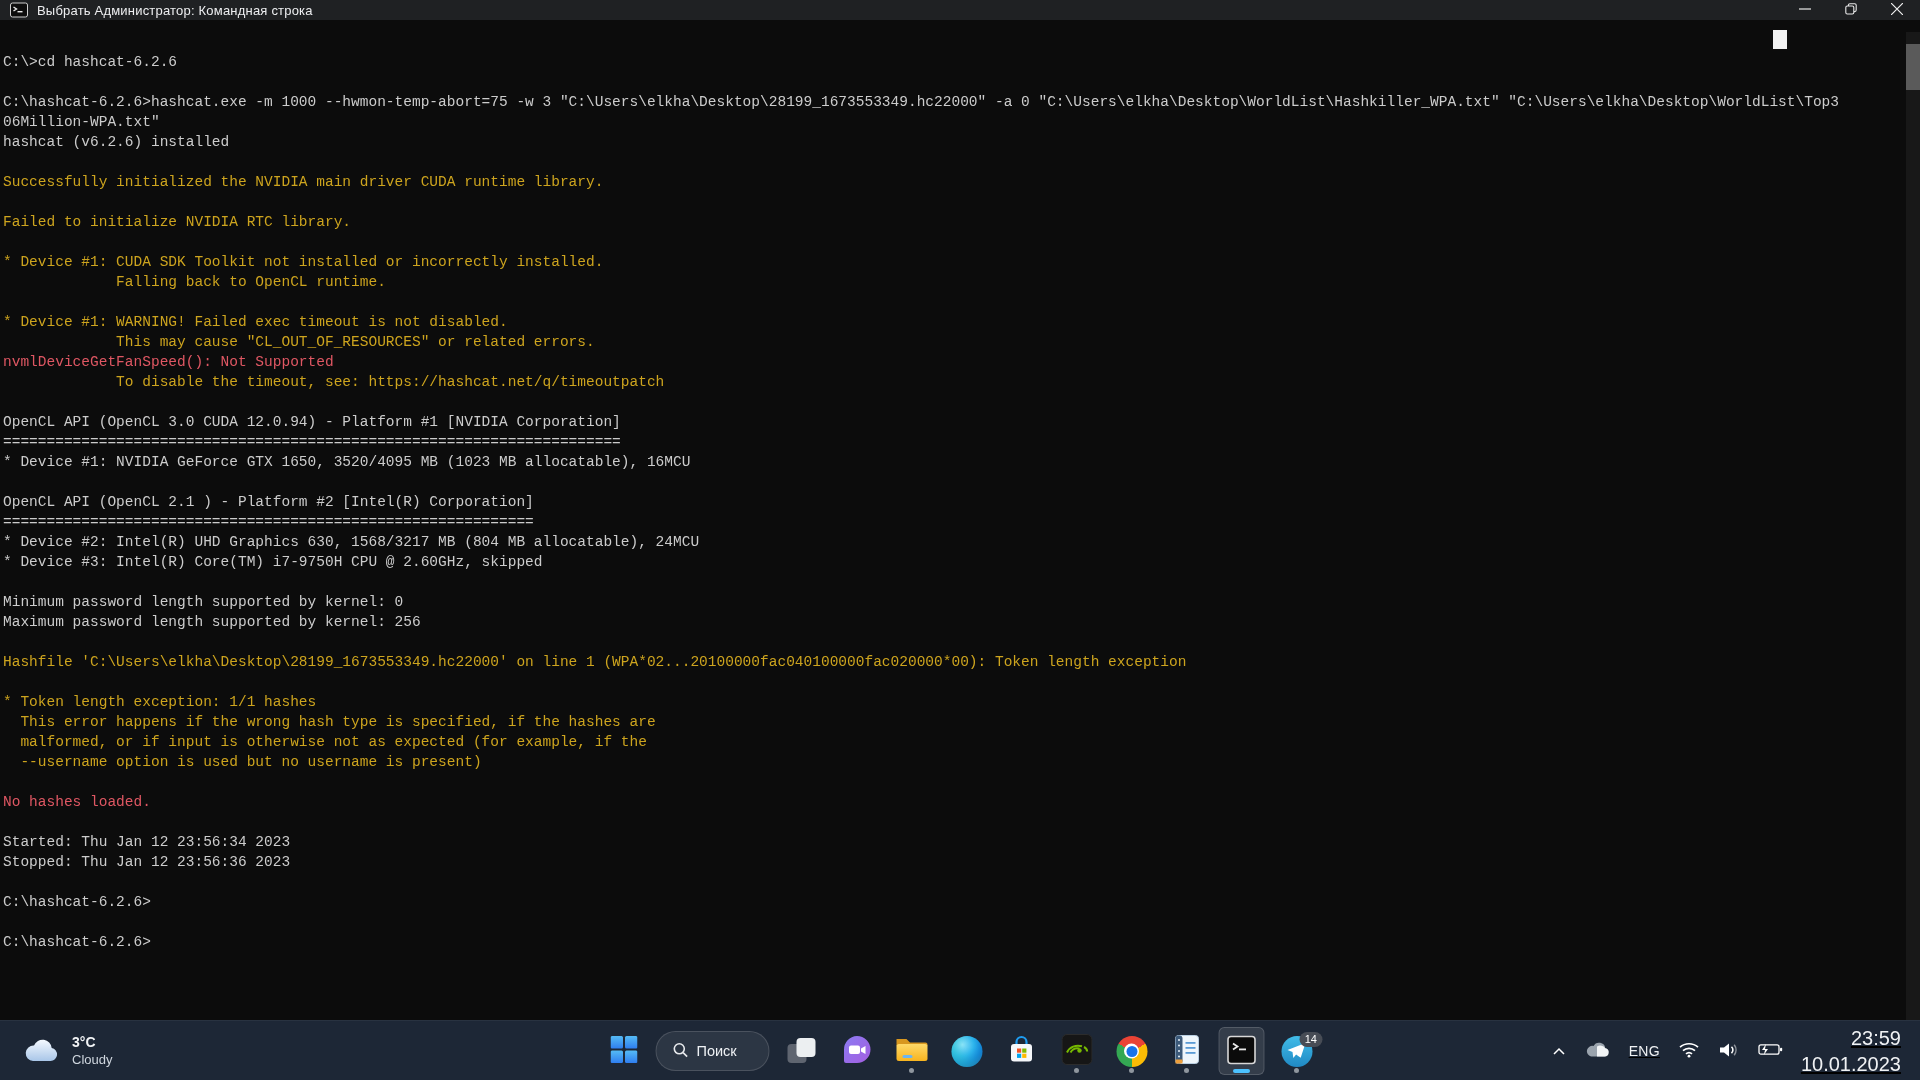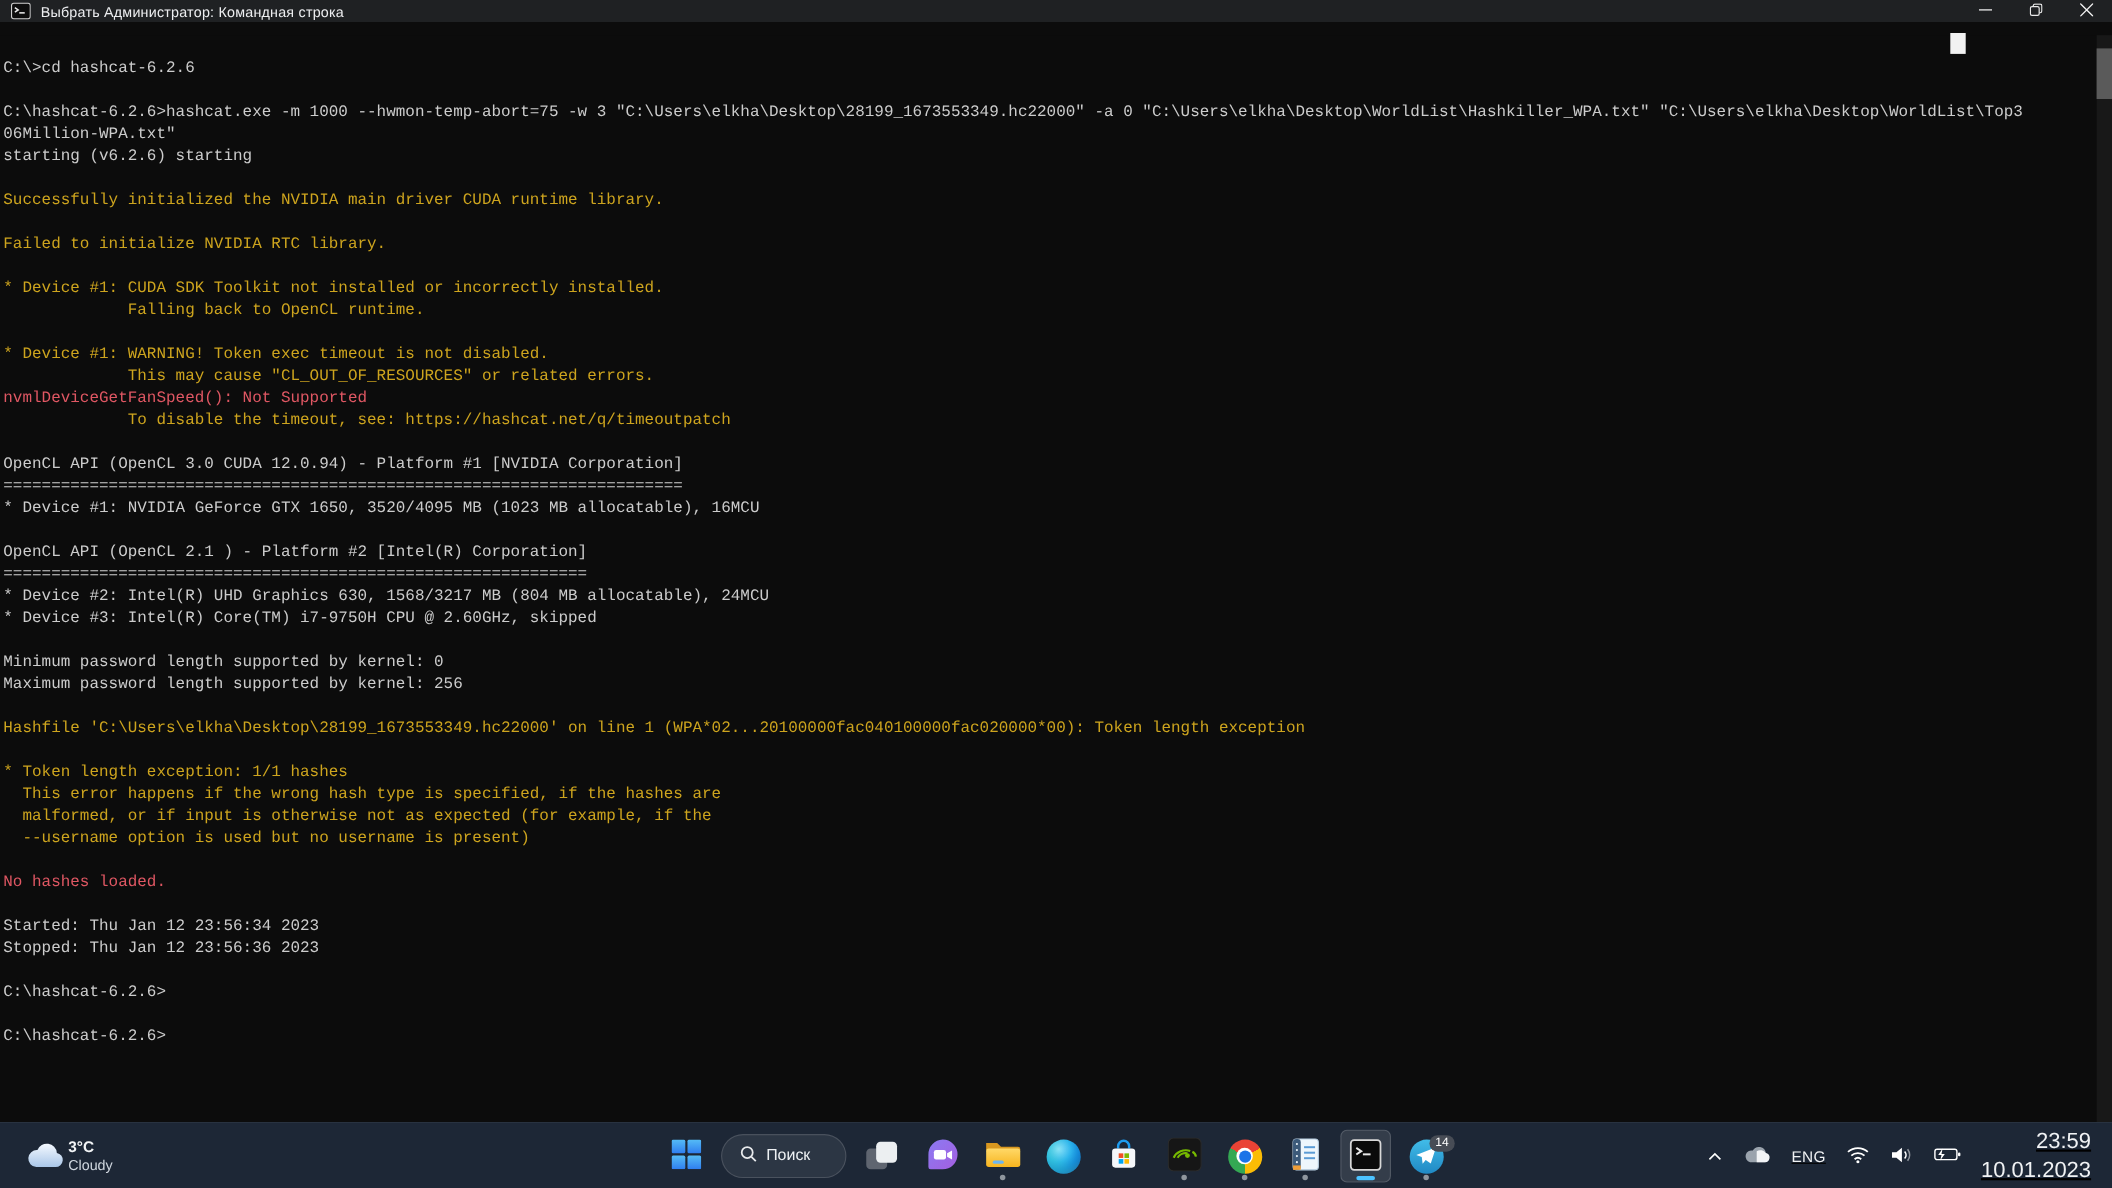--- a/index.html
+++ b/index.html
@@ -26,21 +26,21 @@
   .c-yellow { color:#cda41e; }
   .c-red { color:#df5763; }
   .sel-cursor { position:absolute; left:1773px; top:30px; width:14px; height:19px; background:#f2f2f2; }
   .vscroll { position:absolute; top:32px; right:0; bottom:60px; width:14px; background:#181818; }
   .vscroll .thumb { position:absolute; top:12px; left:0; width:14px; height:46px; background:#5a5a5a; }
 
   
   .taskbar { position:absolute; left:0; right:0; bottom:0; height:60px; background:#1d2736;
     border-top:1px solid rgba(255,255,255,.05); }
   .weather { position:absolute; left:10px; top:0; height:60px; display:flex; align-items:center;
-    padding:0 12px; background:transparent; border:none; cursor:default; }
+    gap:10px; padding:0 12px; background:transparent; border:none; cursor:default; }
   .wx-text { display:flex; flex-direction:column; line-height:1.25; text-align:left; }
   .wx-temp { color:#f2f4f6; font-size:14px; font-weight:700; }
   .wx-cond { color:#cfd6de; font-size:13px; }
 
   .tb-center { position:absolute; left:50%; top:0; transform:translateX(-50%); height:60px;
     display:flex; align-items:center; gap:9px; }
   .tb-btn { position:relative; width:46px; height:48px; border:none; border-radius:6px;
     background:transparent; display:flex; align-items:center; justify-content:center; cursor:default; }
   .tb-btn.active { background:rgba(255,255,255,.10); border:1px solid rgba(255,255,255,.16); }
   .has-dot::after { content:""; position:absolute; bottom:2px; left:50%; transform:translateX(-50%);
@@ -116,30 +116,30 @@
       </button>
     </div>
   </header>
 
   <main class="terminal">
       <div class="tline c-white"></div>
       <div class="tline c-white">C:\&gt;cd hashcat-6.2.6</div>
       <div class="tline c-white"></div>
       <div class="tline c-white">C:\hashcat-6.2.6&gt;hashcat.exe -m 1000 --hwmon-temp-abort=75 -w 3 "C:\Users\elkha\Desktop\28199_1673553349.hc22000" -a 0 "C:\Users\elkha\Desktop\WorldList\Hashkiller_WPA.txt" "C:\Users\elkha\Desktop\WorldList\Top3</div>
       <div class="tline c-white">06Million-WPA.txt"</div>
-      <div class="tline c-white">starting (v6.2.6) starting</div>
+      <div class="tline c-white">hashcat (v6.2.6) installed</div>
       <div class="tline c-white"></div>
       <div class="tline c-yellow">Successfully initialized the NVIDIA main driver CUDA runtime library.</div>
       <div class="tline c-white"></div>
       <div class="tline c-yellow">Failed to initialize NVIDIA RTC library.</div>
       <div class="tline c-white"></div>
       <div class="tline c-yellow">* Device #1: CUDA SDK Toolkit not installed or incorrectly installed.</div>
       <div class="tline c-yellow">             Falling back to OpenCL runtime.</div>
       <div class="tline c-white"></div>
-      <div class="tline c-yellow">* Device #1: WARNING! Token exec timeout is not disabled.</div>
+      <div class="tline c-yellow">* Device #1: WARNING! Failed exec timeout is not disabled.</div>
       <div class="tline c-yellow">             This may cause "CL_OUT_OF_RESOURCES" or related errors.</div>
       <div class="tline c-red">nvmlDeviceGetFanSpeed(): Not Supported</div>
       <div class="tline c-yellow">             To disable the timeout, see: https://hashcat.net/q/timeoutpatch</div>
       <div class="tline c-white"></div>
       <div class="tline c-white">OpenCL API (OpenCL 3.0 CUDA 12.0.94) - Platform #1 [NVIDIA Corporation]</div>
       <div class="tline c-white">=======================================================================</div>
       <div class="tline c-white">* Device #1: NVIDIA GeForce GTX 1650, 3520/4095 MB (1023 MB allocatable), 16MCU</div>
       <div class="tline c-white"></div>
       <div class="tline c-white">OpenCL API (OpenCL 2.1 ) - Platform #2 [Intel(R) Corporation]</div>
       <div class="tline c-white">=============================================================</div>

